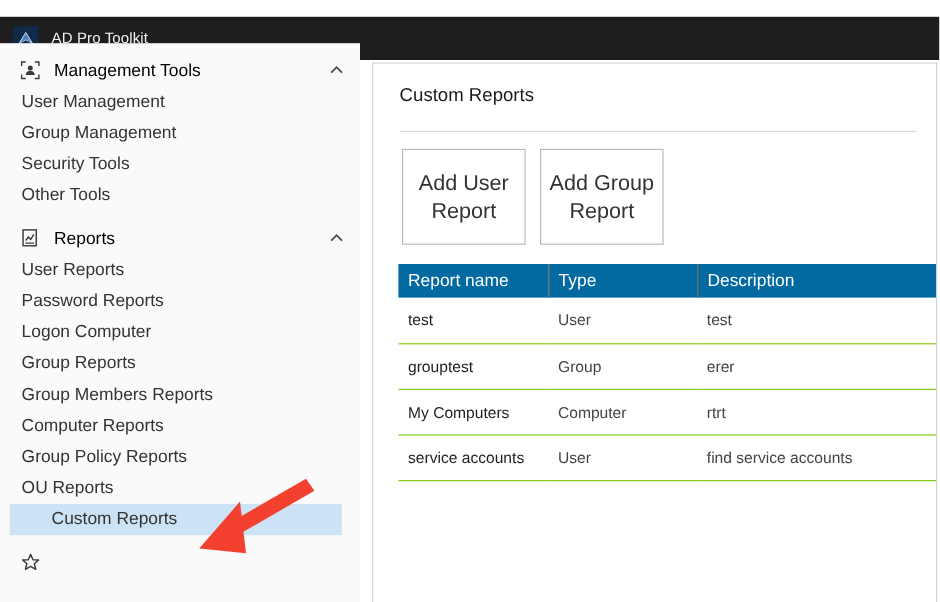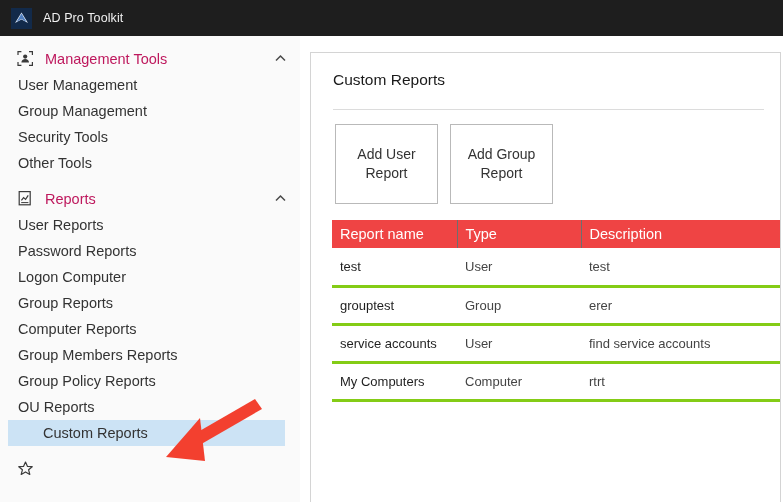--- a/index.html
+++ b/index.html
@@ -14,21 +14,21 @@
     position: relative;
     width: 783px;
     height: 502px;
     background: #ffffff;
     overflow: hidden;
   }
 
   
   .titlebar {
     position: absolute;
-    left: 0; top: 0;
+    left: 0; top: 14px;
     width: 783px; height: 36px;
     background: #1e1e1e;
     display: flex;
     align-items: center;
     padding-left: 11px;
   }
   .app-logo {
     width: 21px; height: 21px;
     background: #122a4a;
     position: relative;
@@ -63,21 +63,21 @@
   }
   .nav-group-header .grp-icon {
     width: 19px; height: 19px;
     flex: 0 0 auto;
     display: flex;
     align-items: center;
     justify-content: center;
   }
   .nav-group-header .grp-label {
     font-size: 14.5px;
-    color: #be185d;
+    color: #000000;
     margin-left: 10px;
     white-space: nowrap;
   }
   .nav-group-header .chev {
     margin-left: auto;
     width: 16px; height: 16px;
     display: flex;
     align-items: center;
     justify-content: center;
   }
@@ -127,53 +127,53 @@
   }
   .card-btn {
     width: 103px;
     height: 80px;
     border: 1px solid #b9b9b9;
     background: #ffffff;
     display: flex;
     align-items: center;
     justify-content: center;
     text-align: center;
-    font-size: 14px;
+    font-size: 18px;
     color: #333333;
     line-height: 1.35;
     cursor: pointer;
     font-family: "Liberation Sans", sans-serif;
     padding: 0 4px;
   }
 
   
   .rtable {
     margin: 16px 0 0 21px;
     width: 450px;
     border-collapse: collapse;
     table-layout: fixed;
   }
   .rtable thead th {
-    background: #ef4444;
+    background: #0369a1;
     color: #ffffff;
     font-weight: normal;
     font-size: 14.5px;
     text-align: left;
     height: 28px;
     padding: 0 0 0 8px;
     border-right: 1px solid #6e6e6e;
     white-space: nowrap;
   }
   .rtable thead th:last-child { border-right: none; }
   .rtable tbody td {
     font-size: 13px;
     color: #444444;
     height: 38px;
     padding: 0 0 0 8px;
-    border-bottom: 3px solid #84cc16;
+    border-bottom: 1px solid #84cc16;
     white-space: nowrap;
     overflow: hidden;
     text-overflow: ellipsis;
   }
   .rtable tbody td.c0 { color: #1f1f1f; }
   .col0 { width: 125px; }
   .col1 { width: 124px; }
   .col2 { width: 201px; }
 
   
@@ -241,22 +241,22 @@
       <span class="chev">
         <svg width="15" height="15" viewBox="0 0 15 15">
           <polyline points="3,9.5 7.5,5 12,9.5" fill="none" stroke="#4a4a4a" stroke-width="1.5"></polyline>
         </svg>
       </span>
     </div>
     <div class="nav-item">User Reports</div>
     <div class="nav-item">Password Reports</div>
     <div class="nav-item">Logon Computer</div>
     <div class="nav-item">Group Reports</div>
+    <div class="nav-item">Group Members Reports</div>
     <div class="nav-item">Computer Reports</div>
-    <div class="nav-item">Group Members Reports</div>
     <div class="nav-item">Group Policy Reports</div>
     <div class="nav-item">OU Reports</div>
     <div class="nav-item selected">Custom Reports</div>
 
     <div class="nav-gap"></div>
     <div class="nav-group-header">
       <span class="grp-icon">
         <svg width="17" height="17" viewBox="0 0 17 17">
           <polygon points="8.5,2 10.5,6.4 15.2,6.7 11.6,9.8 12.8,14.4 8.5,11.9 4.2,14.4 5.4,9.8 1.8,6.7 6.5,6.4" fill="none" stroke="#3a3a3a" stroke-width="1.2" stroke-linejoin="round"></polygon>
         </svg>
@@ -293,28 +293,28 @@
           <td class="c0">test</td>
           <td>User</td>
           <td>test</td>
         </tr>
         <tr>
           <td class="c0">grouptest</td>
           <td>Group</td>
           <td>erer</td>
         </tr>
         <tr>
+          <td class="c0">My Computers</td>
+          <td>Computer</td>
+          <td>rtrt</td>
+        </tr>
+        <tr>
           <td class="c0">service accounts</td>
           <td>User</td>
           <td>find service accounts</td>
-        </tr>
-        <tr>
-          <td class="c0">My Computers</td>
-          <td>Computer</td>
-          <td>rtrt</td>
         </tr>
       </tbody>
     </table>
 
   </div>
 
   <svg class="arrow-overlay" viewBox="0 0 783 502">
     <g>
       <polygon points="255,399 262,409 191,450 184,440" fill="#f3402f"></polygon>
       <polygon points="200,418 205,461 166,457" fill="#f3402f"></polygon>

